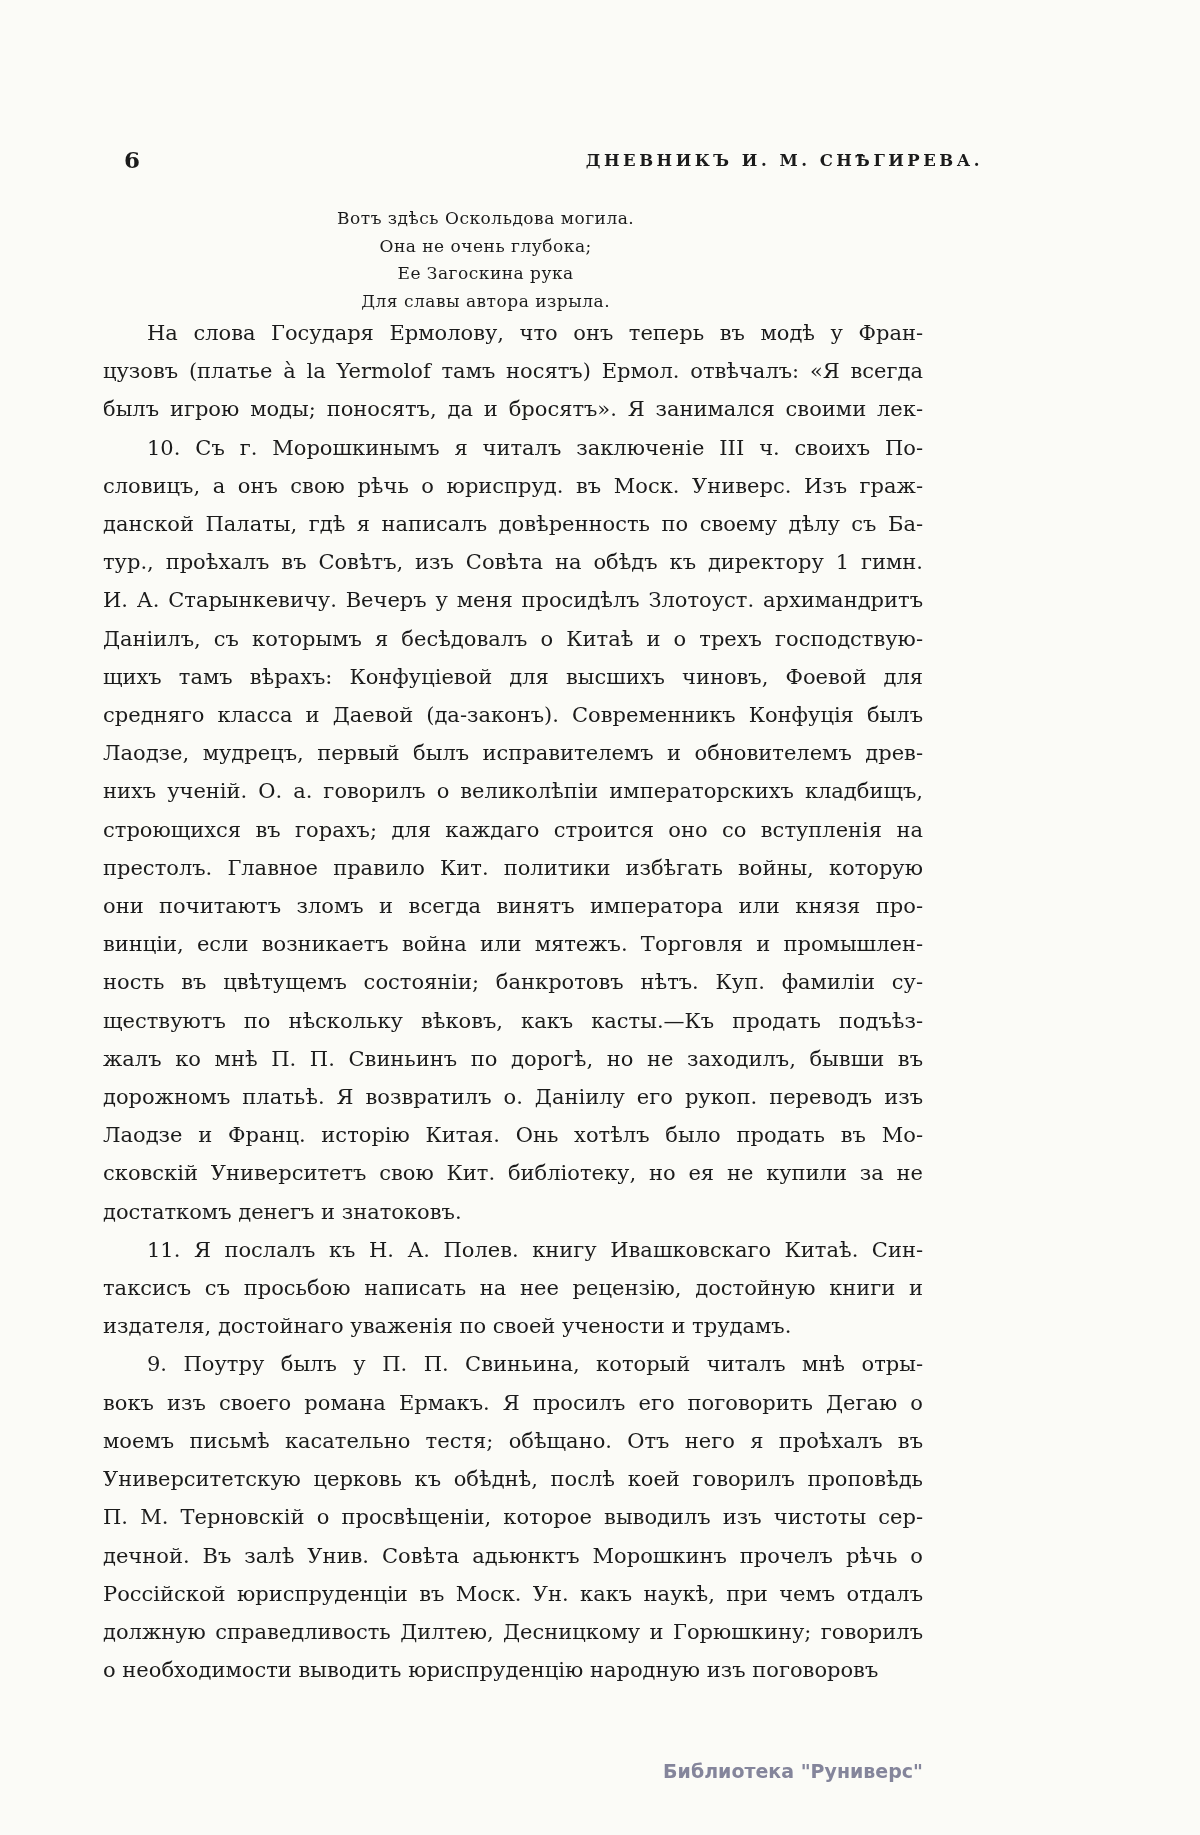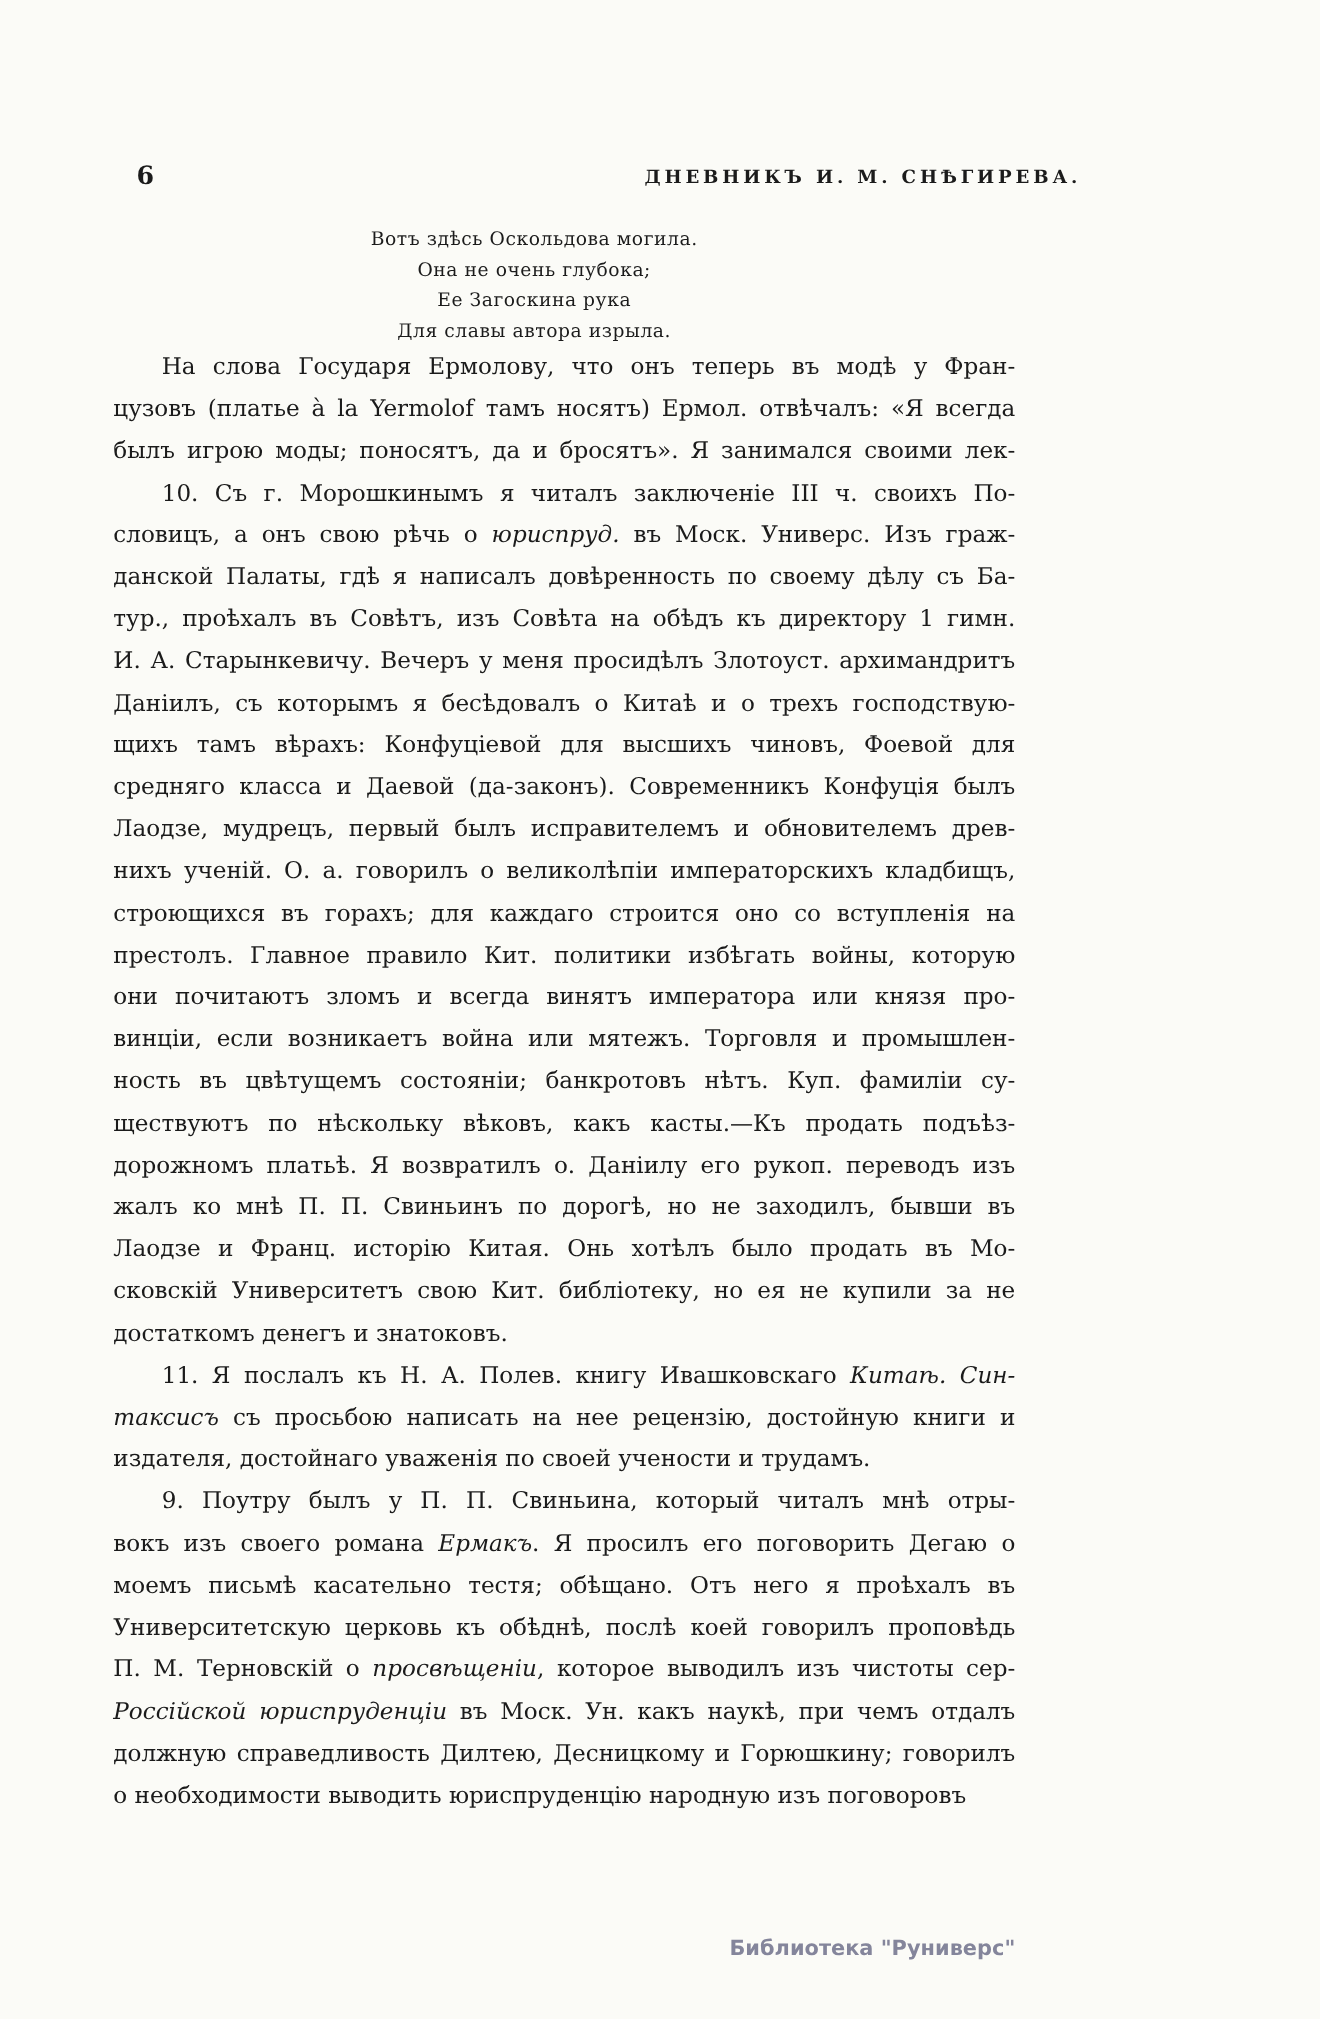--- a/index.html
+++ b/index.html
@@ -29,21 +29,21 @@
   .body-text{
     position:absolute;left:103px;top:314px;width:820px;
     font-size:21px;line-height:38.2px;
   }
   .line{
     text-align:justify;
     text-align-last:justify;
   }
   .line.last{text-align-last:left;}
   .line.indent{text-indent:44px;}
-  .it{font-style:italic;}
+  .it{}
   .watermark{
     position:absolute;left:103px;top:1760px;width:820px;
     text-align:right;
     font-family:"DejaVu Sans",sans-serif;
     font-weight:bold;font-size:19px;
   }
 </style>
 </head>
 <body style="color: rgb(27, 27, 27); background: rgb(251, 251, 247);">
 
@@ -69,31 +69,32 @@
       <div class="line"><span>щихъ тамъ вѣрахъ: Конфуціевой для высшихъ чиновъ, Фоевой для</span></div>
       <div class="line"><span>средняго класса и Даевой (да-законъ). Современникъ Конфуція былъ</span></div>
       <div class="line"><span>Лаодзе, мудрецъ, первый былъ исправителемъ и обновителемъ древ-</span></div>
       <div class="line"><span>нихъ ученій. О. а. говорилъ о великолѣпіи императорскихъ кладбищъ,</span></div>
       <div class="line"><span>строющихся въ горахъ; для каждаго строится оно со вступленія на</span></div>
       <div class="line"><span>престолъ. Главное правило Кит. политики избѣгать войны, которую</span></div>
       <div class="line"><span>они почитаютъ зломъ и всегда винятъ императора или князя про-</span></div>
       <div class="line"><span>винціи, если возникаетъ война или мятежъ. Торговля и промышлен-</span></div>
       <div class="line"><span>ность въ цвѣтущемъ состояніи; банкротовъ нѣтъ. Куп. фамиліи су-</span></div>
       <div class="line"><span>ществуютъ по нѣскольку вѣковъ, какъ касты.—Къ продать подъѣз-</span></div>
+      <div class="line"><span>жалъ ко мнѣ П. П. Свиньинъ по дорогѣ, но не заходилъ, бывши въ</span></div>
       <div class="line"><span>дорожномъ платьѣ. Я возвратилъ о. Даніилу его рукоп. переводъ изъ</span></div>
-      <div class="line"><span>жалъ ко мнѣ П. П. Свиньинъ по дорогѣ, но не заходилъ, бывши въ</span></div>
       <div class="line"><span>Лаодзе и Франц. исторію Китая. Онь хотѣлъ было продать въ Мо-</span></div>
       <div class="line"><span>сковскій Университетъ свою Кит. библіотеку, но ея не купили за не</span></div>
       <div class="line last"><span>достаткомъ денегъ и знатоковъ.</span></div>
       <div class="line indent"><span>11. Я послалъ къ Н. А. Полев. книгу Ивашковскаго </span><span class="it">Китаѣ. Син-</span></div>
       <div class="line"><span class="it">таксисъ</span><span> съ просьбою написать на нее рецензію, достойную книги и</span></div>
       <div class="line last"><span>издателя, достойнаго уваженія по своей учености и трудамъ.</span></div>
       <div class="line indent"><span>9. Поутру былъ у П. П. Свиньина, который читалъ мнѣ отры-</span></div>
       <div class="line"><span>вокъ изъ своего романа </span><span class="it">Ермакъ</span><span>. Я просилъ его поговорить Дегаю о</span></div>
       <div class="line"><span>моемъ письмѣ касательно тестя; обѣщано. Отъ него я проѣхалъ въ</span></div>
       <div class="line"><span>Университетскую церковь къ обѣднѣ, послѣ коей говорилъ проповѣдь</span></div>
       <div class="line"><span>П. М. Терновскій о </span><span class="it">просвѣщеніи</span><span>, которое выводилъ изъ чистоты сер-</span></div>
+      <div class="line"><span>дечной. Въ залѣ Унив. Совѣта адьюнктъ Морошкинъ прочелъ рѣчь о</span></div>
       <div class="line"><span class="it">Россійской юриспруденціи</span><span> въ Моск. Ун. какъ наукѣ, при чемъ отдалъ</span></div>
       <div class="line"><span>должную справедливость Дилтею, Десницкому и Горюшкину; говорилъ</span></div>
       <div class="line last"><span>о необходимости выводить юриспруденцію народную изъ поговоровъ</span></div>
     </div>
   <div class="watermark" style="color: rgb(132, 133, 155);">Библиотека "Руниверс"</div>
 </div>
 
 </body></html>

